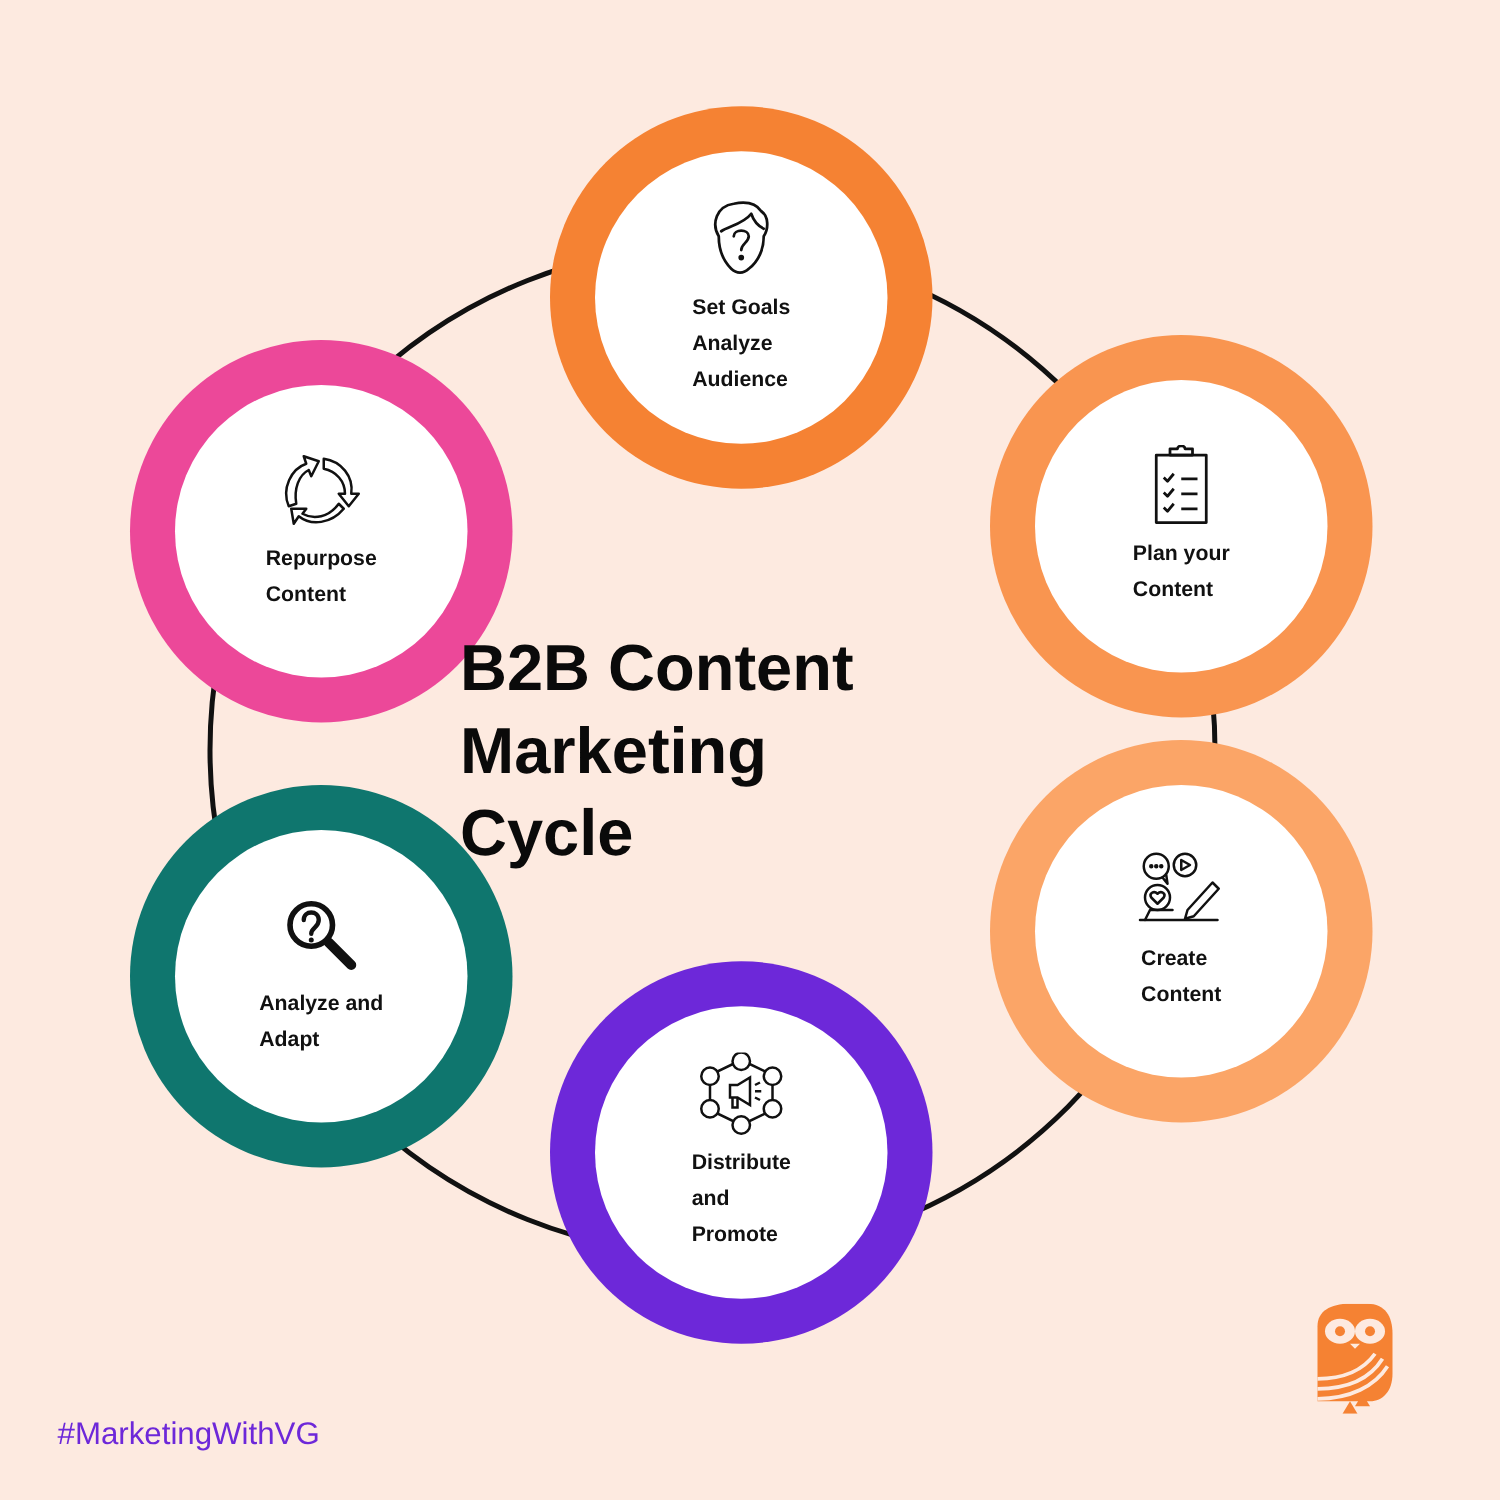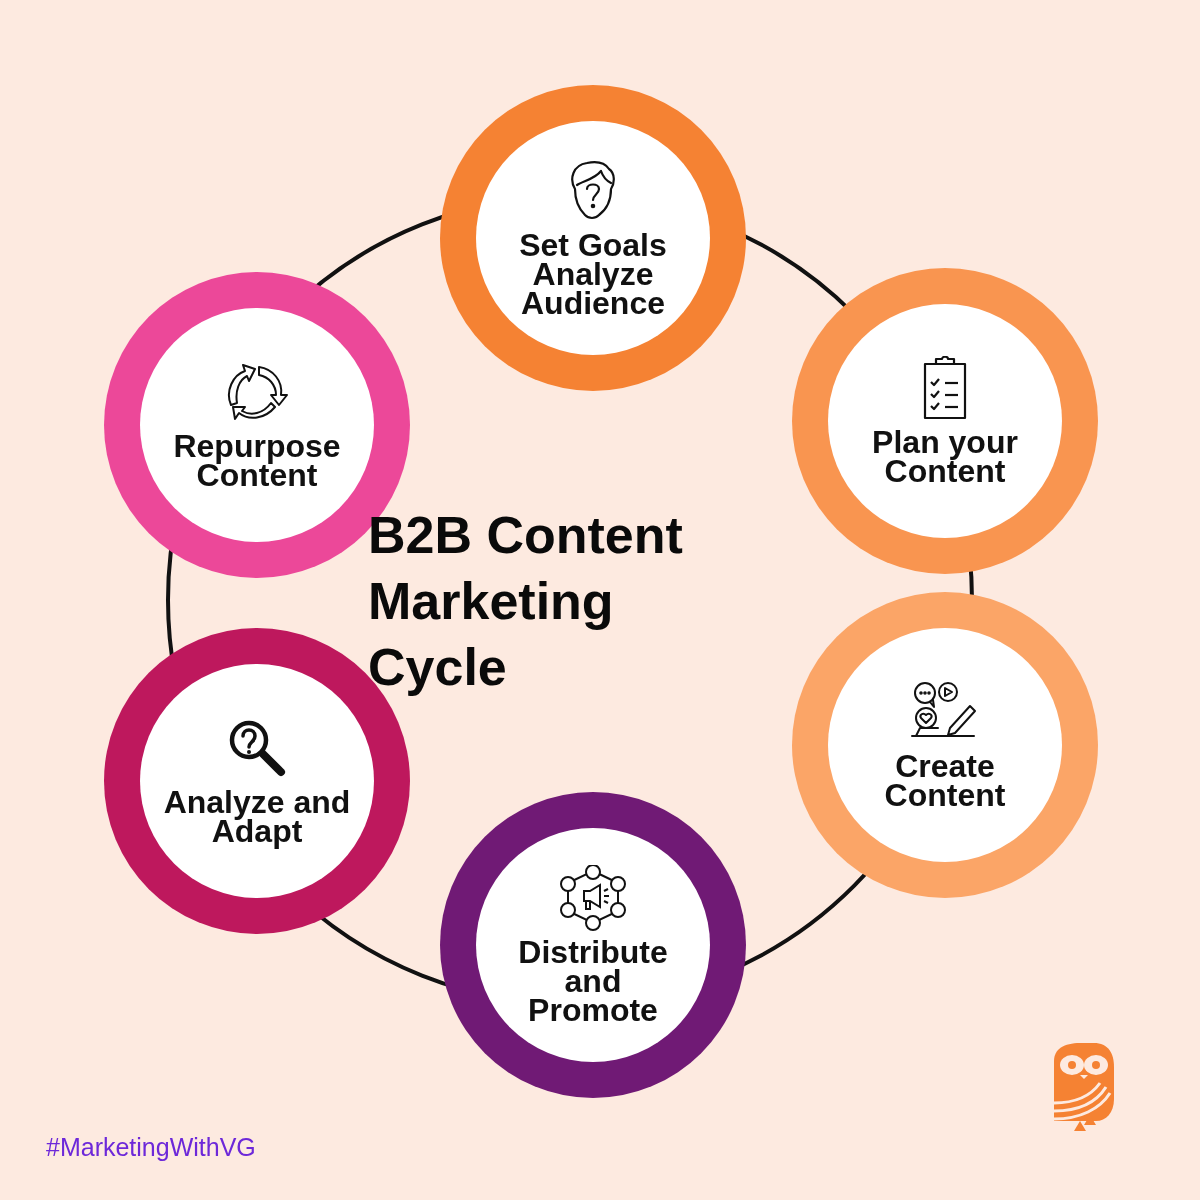--- a/index.html
+++ b/index.html
@@ -1,21 +1,21 @@
 <!DOCTYPE html>
 <html><head>
 <meta charset="utf-8">
 <style>
   html, body { margin:0; padding:0; }
   body { width:1200px; height:1200px; background:#fdeae0; position:relative; overflow:hidden; font-family:"Liberation Sans", sans-serif; }
   .cycle-ring { position:absolute; left:0; top:0; width:1200px; height:1200px; }
   .node { position:absolute; width:306px; height:306px; border-radius:50%; box-sizing:border-box; }
   .node .inner { position:absolute; left:36px; top:36px; width:234px; height:234px; border-radius:50%; background:#ffffff; display:flex; flex-direction:column; align-items:center; justify-content:center; }
   .node .icon { width:70px; height:64px; display:flex; align-items:center; justify-content:center; margin-bottom:8px; }
-  .node .label { font-family:"Liberation Sans", sans-serif; font-weight:bold; font-size:32px; line-height:29px; color:#111; text-align:center; white-space:pre-line; }
+  .node .label { font-family:"Liberation Sans", sans-serif; font-weight:bold; font-size:17px; line-height:29px; color:#111; white-space:pre-line; }
   .title { position:absolute; left:368px; top:502px; width:440px; text-align:left; font-family:"Liberation Sans", sans-serif; font-weight:bold; font-size:52px; line-height:66px; color:#0a0a0a; white-space:pre-line; }
   .hashtag { position:absolute; left:46px; top:1133px; font-family:"Liberation Sans", sans-serif; font-size:25px; color:#6d28d9; }
   .logo { position:absolute; left:1050px; top:1043px; width:66px; height:88px; }
 </style>
 </head>
 <body>
 
 <svg class="cycle-ring" viewBox="0 0 1200 1200">
   <ellipse cx="570" cy="600" rx="402" ry="404" fill="none" stroke="#111" stroke-width="4"></ellipse>
 </svg>
@@ -71,21 +71,21 @@
         <path d="M40 48 l20 -22 l5 5 l-20 22 l-7 2 Z"></path>
         <line x1="2" y1="56" x2="64" y2="56"></line>
           <path d="M6 56 l4 -8 h18"></path>
       </svg>
     </div>
     <div class="label">Create
 Content</div>
   </div>
 </div>
 
-<div class="node" style="left:440px; top:792px; background:#701a75;">
+<div class="node" style="left:440px; top:769px; background:#6d28d9;">
   <div class="inner">
     <div class="icon">
       <svg width="70" height="66" viewBox="0 0 70 66" fill="none" stroke="#111" stroke-width="2">
         <polygon points="35,6 60,18 60,46 35,58 10,46 10,18"></polygon>
         <g fill="#fff">
           <circle cx="35" cy="7" r="7"></circle>
             <circle cx="60" cy="19" r="7"></circle>
             <circle cx="60" cy="45" r="7"></circle>
           <circle cx="35" cy="58" r="7"></circle>
             <circle cx="10" cy="45" r="7"></circle>
@@ -97,21 +97,21 @@
           <line x1="46" y1="31" x2="51" y2="31"></line>
           <line x1="46" y1="36" x2="50" y2="38"></line>
       </svg>
     </div>
     <div class="label">Distribute
 and
 Promote</div>
   </div>
 </div>
 
-<div class="node" style="left:104px; top:628px; background:#be185d;">
+<div class="node" style="left:104px; top:628px; background:#0f766e;">
   <div class="inner">
     <div class="icon">
       <svg width="64" height="64" viewBox="0 0 64 64" fill="none" stroke="#111">
         <circle cx="24" cy="24" r="17" stroke-width="4.5"></circle>
         <line x1="38" y1="38" x2="56" y2="56" stroke-width="8" stroke-linecap="round"></line>
         <path d="M18 20 C18 12 30 12 30 20 C30 26 24 26 24 31" stroke-width="3.5" stroke-linecap="round"></path>
         <circle cx="24" cy="36" r="2" fill="#111" stroke="none"></circle>
       </svg>
     </div>
     <div class="label">Analyze and

